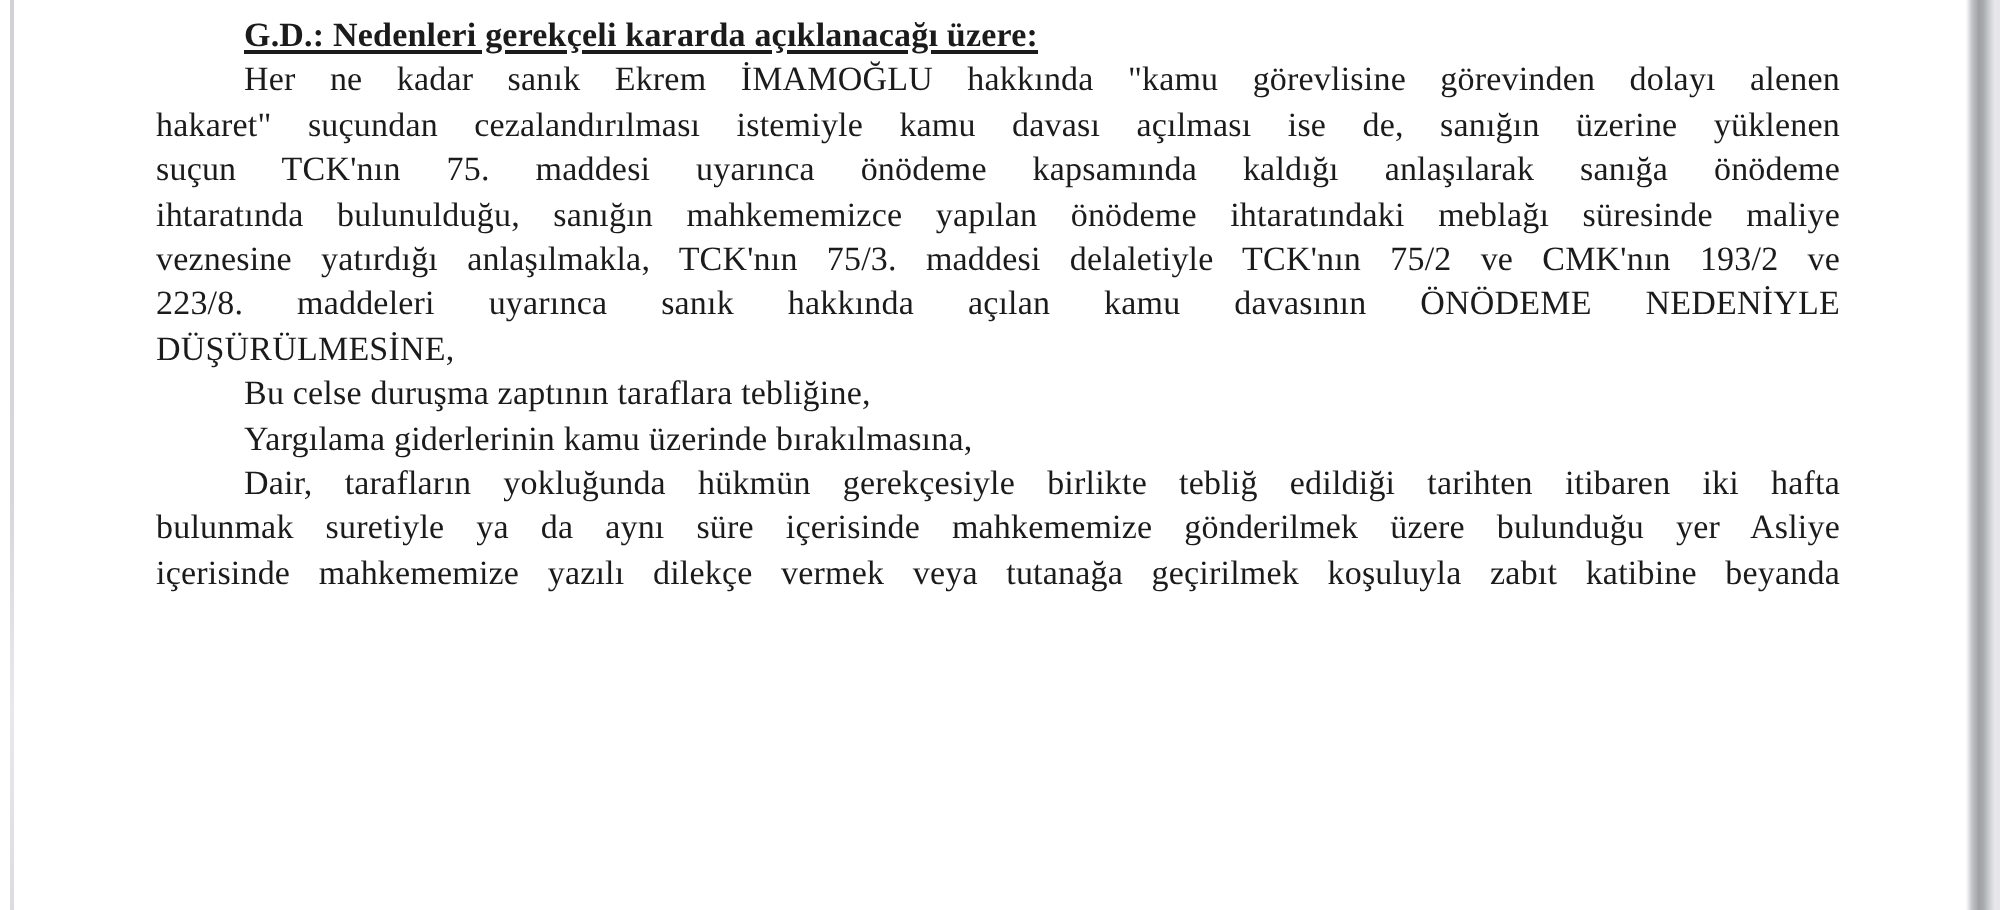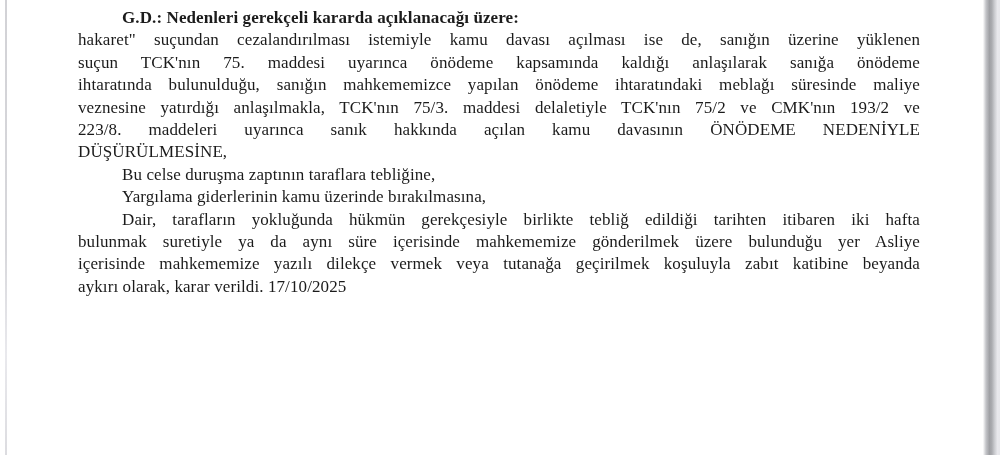--- a/index.html
+++ b/index.html
@@ -47,20 +47,21 @@
     width: 842px;
     font-size: 17px;
     line-height: 22.4px;
     letter-spacing: 0.1px;
   }
   .heading {
     font-weight: bold;
     padding-left: 44px;
   }
   .heading span {
+    text-decoration: underline;
     text-decoration-thickness: 2px;
     text-underline-offset: 2px;
     text-align: center;
   }
   .para { margin: 0; }
   .line {
     text-align: justify;
     text-align-last: justify;
     white-space: normal;
   }
@@ -75,33 +76,33 @@
 
 <div class="left-edge"></div>
 <div class="right-edge"></div>
 
 <div class="doc">
   <div class="heading">
     <span>G.D.: Nedenleri gerekçeli kararda açıklanacağı üzere:</span>
   </div>
   <div id="paragraphs-host">
       <div class="para">
+        <div class="line indent">Her ne kadar sanık Ekrem İMAMOĞLU hakkında "kamu görevlisine görevinden dolayı alenen</div>
         <div class="line">hakaret" suçundan cezalandırılması istemiyle kamu davası açılması ise de, sanığın üzerine yüklenen</div>
         <div class="line">suçun TCK'nın 75. maddesi uyarınca önödeme kapsamında kaldığı anlaşılarak sanığa önödeme</div>
         <div class="line">ihtaratında bulunulduğu, sanığın mahkememizce yapılan önödeme ihtaratındaki meblağı süresinde maliye</div>
         <div class="line">veznesine yatırdığı anlaşılmakla, TCK'nın 75/3. maddesi delaletiyle TCK'nın 75/2 ve CMK'nın 193/2 ve</div>
         <div class="line">223/8. maddeleri uyarınca sanık hakkında açılan kamu davasının ÖNÖDEME NEDENİYLE</div>
         <div class="line last">DÜŞÜRÜLMESİNE,</div>
       </div>
       <div class="para">
         <div class="line indent last">Bu celse duruşma zaptının taraflara tebliğine,</div>
       </div>
       <div class="para">
         <div class="line indent last">Yargılama giderlerinin kamu üzerinde bırakılmasına,</div>
       </div>
       <div class="para">
         <div class="line indent">Dair, tarafların yokluğunda hükmün gerekçesiyle birlikte tebliğ edildiği tarihten itibaren iki hafta</div>
         <div class="line">bulunmak suretiyle ya da aynı süre içerisinde mahkememize gönderilmek üzere bulunduğu yer Asliye</div>
         <div class="line">içerisinde mahkememize yazılı dilekçe vermek veya tutanağa geçirilmek koşuluyla zabıt katibine beyanda</div>
-        <div class="line last">aykırı olarak, karar verildi. 17/10/2025</div>
       </div>
     </div>
 </div>
 
 </body></html>

